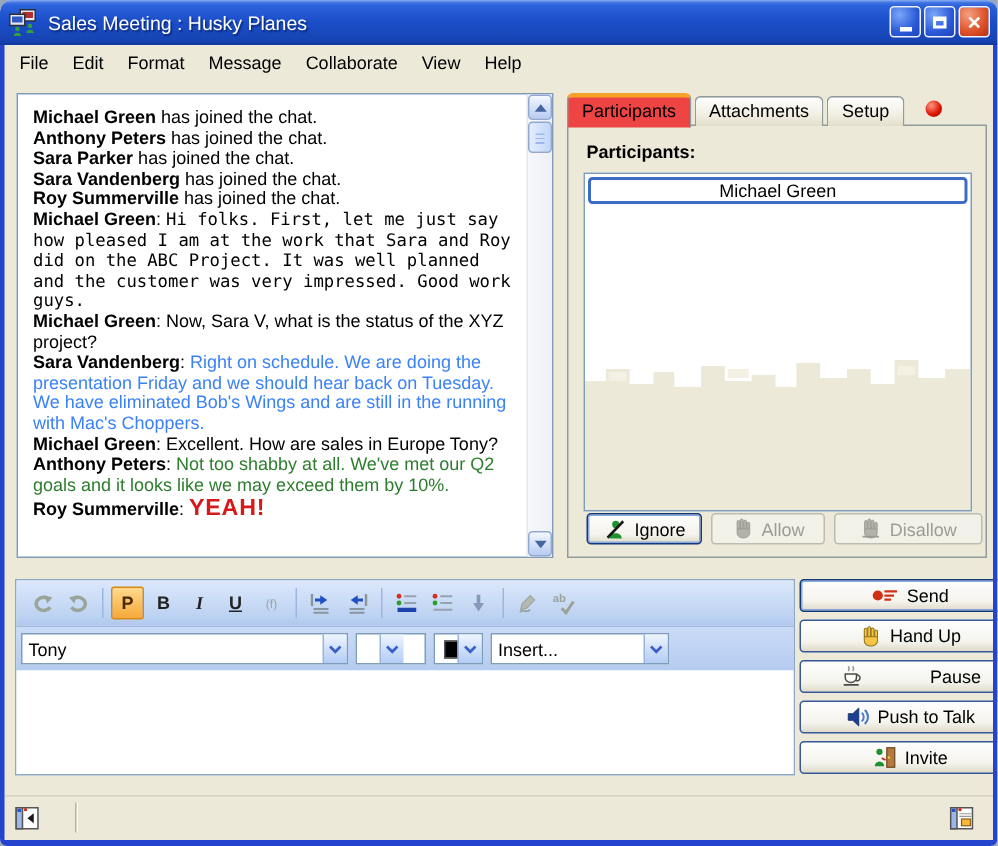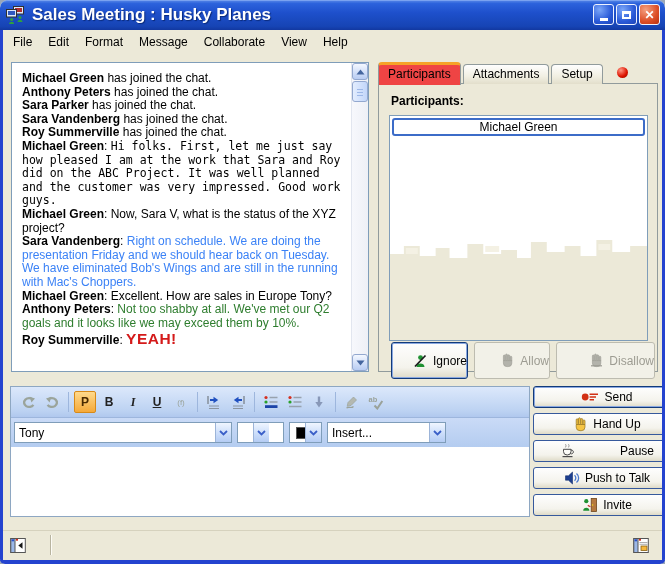--- a/index.html
+++ b/index.html
@@ -9,21 +9,21 @@
   
   .frame{position:absolute;background:#2443cf;z-index:50;}
   .frame.left{left:0;top:28px;width:3px;bottom:0;}
   .frame.right{right:0;top:28px;width:3px;bottom:0;}
   .frame.bottom{left:0;right:0;bottom:0;height:4px;}
   
   .titlebar{position:absolute;left:0;top:0;width:665px;height:30px;z-index:60;
     background:linear-gradient(180deg,#5a8ae8 0%,#2c62dc 12%,#1e50cc 42%,#1644b4 88%,#1238a0 100%);
     border-radius:7px 7px 0 0;display:flex;align-items:center;padding-left:6px;
     box-shadow:inset 0 1px 0 #7aa2f0;}
-  .title-text{color:#fff;font-weight:bold;font-size:17px;margin-left:6px;text-shadow:1px 1px 1px #0a2a7a;}
+  .title-text{color:#fff;font-weight:normal;font-size:13px;margin-left:6px;text-shadow:1px 1px 1px #0a2a7a;}
   .win-controls{position:absolute;right:5px;top:4px;display:flex;gap:2px;}
   .win-btn{width:21px;height:21px;border-radius:3px;border:1px solid #eef2ff;display:flex;align-items:center;justify-content:center;padding:0;}
   .win-btn.minb,.win-btn.maxb{background:radial-gradient(circle at 30% 25%,#7ba6f8,#2a5ad8 60%,#1c44b8);}
   .win-btn.closeb{background:radial-gradient(circle at 30% 25%,#f4a080,#dd4f27 60%,#b83010);}
   .glyph-min{display:block;width:8px;height:3px;background:#fff;margin-top:10px;}
   .glyph-max{display:block;width:9px;height:8px;border:2px solid #fff;border-top-width:3px;}
   .glyph-close{color:#fff;font-size:12px;font-weight:bold;line-height:1;}
   
   .menubar{position:absolute;left:3px;top:30px;width:659px;height:23px;background:#ece9d8;
     display:flex;align-items:center;padding-left:2px;font-size:12px;z-index:10;}
@@ -59,21 +59,21 @@
   .skyline{position:absolute;left:0;bottom:0;width:100%;height:112px;z-index:0;}
   .list-item{position:relative;z-index:2;margin:2px;height:18px;font-size:12px;line-height:14px;text-align:center;}
   .list-item.selected{border:2px solid #3c6cc8;border-radius:3px;background:#fff;}
   
   .xp-btn{display:flex;align-items:center;justify-content:center;gap:5px;font-size:12px;color:#000;
     font-family:"Liberation Sans",sans-serif;border:1px solid #36599c;border-radius:3px;padding:0;
     background:linear-gradient(180deg,#fefefe,#f4f3ec 70%,#dfdbc8);}
   .xp-btn.focused{border-color:#123a7a;box-shadow:0 0 0 1px #8aa8e0 inset;}
   .xp-btn.disabled{background:#f2f1e8;border-color:#bdbcb0;color:#9d9c92;}
   .bicon{display:flex;align-items:center;}
-  .pbtn{position:absolute;top:342px;height:37px;z-index:8;justify-content:flex-end;}
+  .pbtn{position:absolute;top:342px;height:21px;z-index:8;}
   .pbtn0{left:391px;width:77px;}
   .pbtn1{left:474px;width:76px;}
   .pbtn2{left:556px;width:99px;}
   
   .compose{position:absolute;left:10px;top:386px;width:520px;height:131px;border:1px solid #8ea7c2;background:#fff;z-index:5;}
   .toolbar{position:absolute;left:0;top:0;right:0;height:31px;display:flex;align-items:center;gap:2px;padding-left:6px;
     background:linear-gradient(180deg,#dce8fb,#bcd2f2 80%,#b0c8ee);border-bottom:1px solid #9db6dd;}
   .tbtn{width:22px;height:22px;display:flex;align-items:center;justify-content:center;background:transparent;border:none;
     font-size:12px;font-weight:bold;color:#222;font-family:"Liberation Sans",sans-serif;padding:0;}
   .tbtn.active-p{background:linear-gradient(180deg,#ffd98c,#f5a93a);border:1px solid #d88a18;border-radius:2px;color:#4a2a00;}

